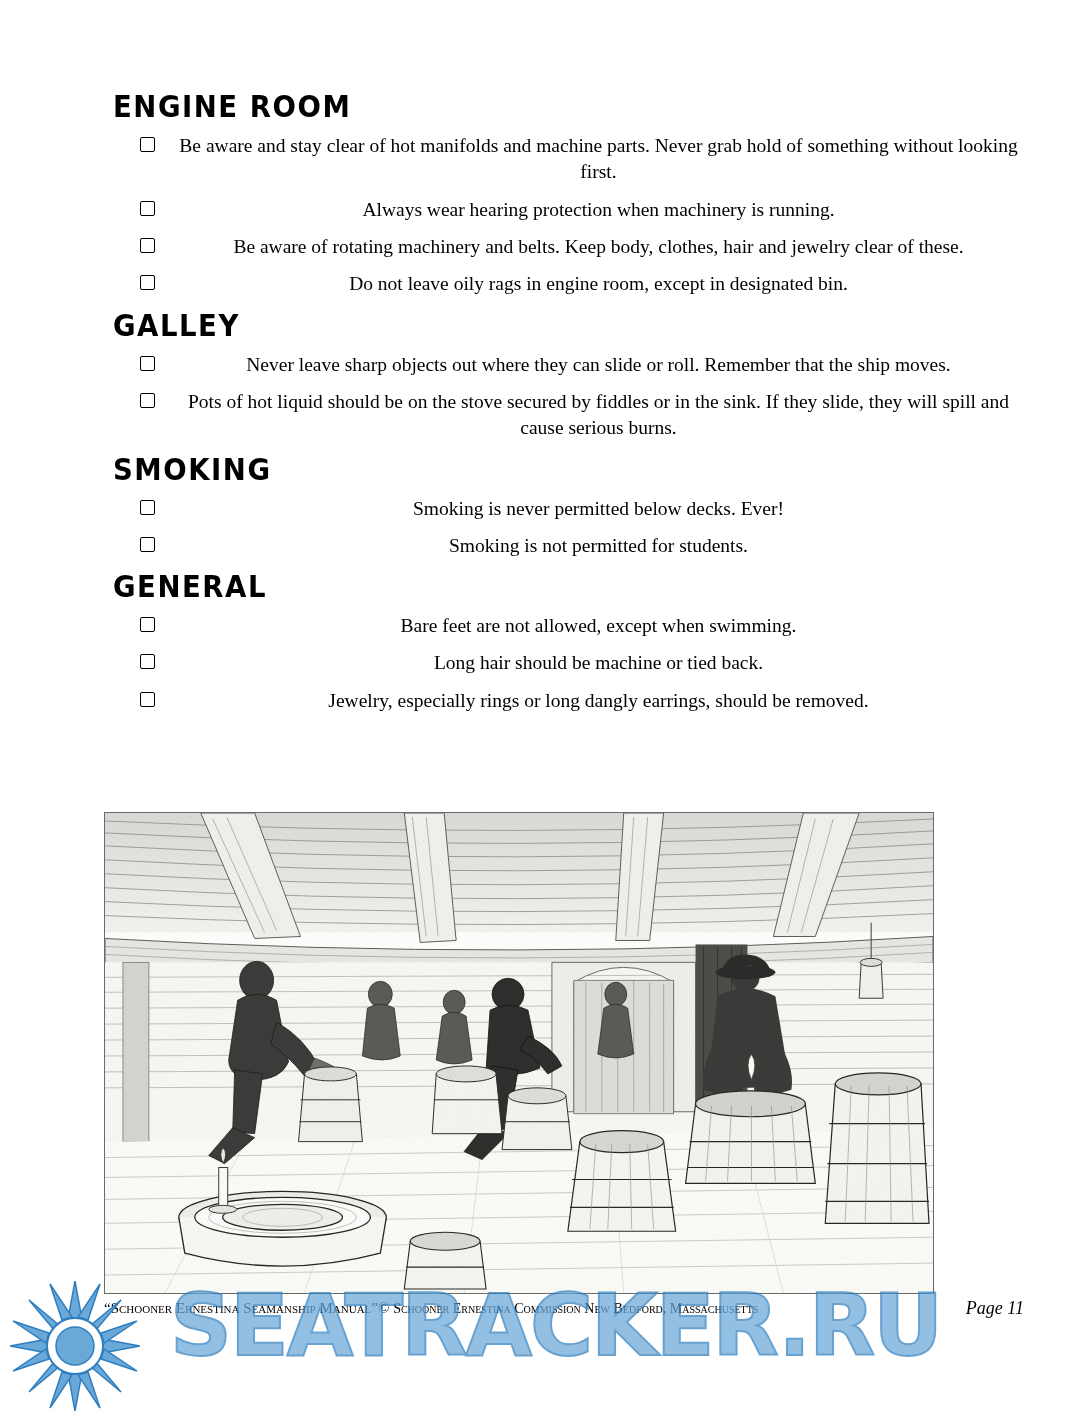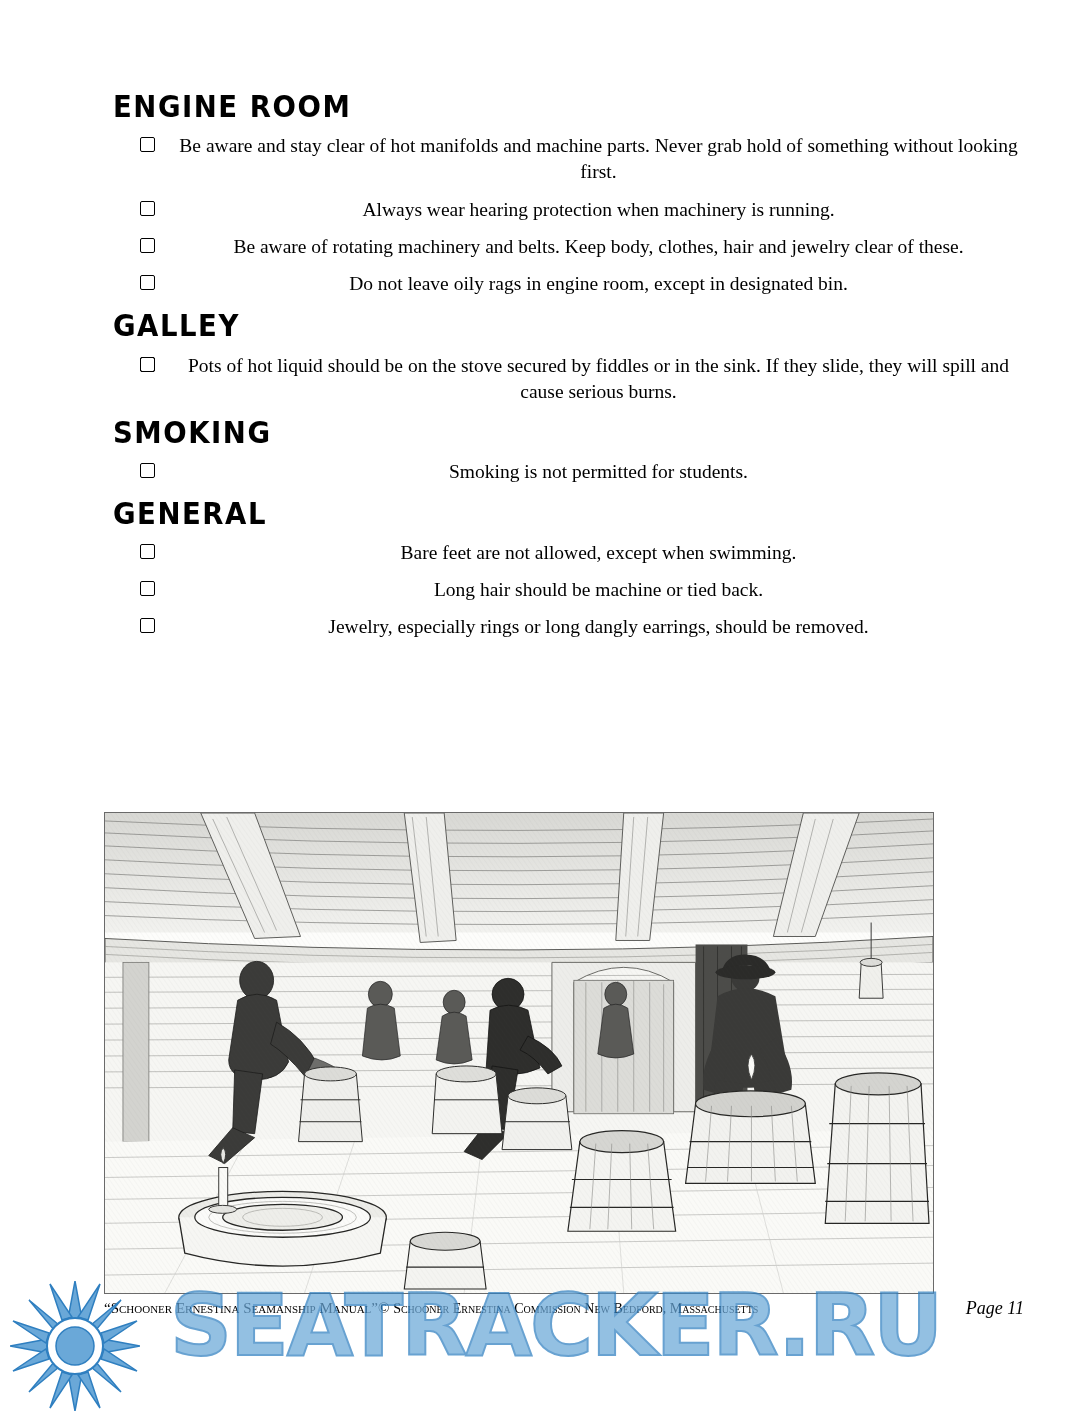--- a/index.html
+++ b/index.html
@@ -140,26 +140,27 @@
   <h2 class="section-heading heading-engine">ENGINE  ROOM</h2>
   <ul class="bullets">
     <li><span class="box"></span><span>Be aware and stay clear of hot manifolds and machine parts.  Never grab hold of something without looking first.</span></li>
     <li><span class="box"></span><span>Always wear hearing protection when machinery is running.</span></li>
     <li><span class="box"></span><span>Be aware of rotating machinery and belts.  Keep body, clothes, hair and jewelry clear of these.</span></li>
     <li><span class="box"></span><span>Do not leave oily rags in engine room, except in designated bin.</span></li>
   </ul>
 
   <h2 class="section-heading heading-galley">GALLEY</h2>
   <ul class="bullets">
-    <li><span class="box"></span></li>
+    <li><span class="box"></span><span>Never leave sharp objects out where they can slide or roll.  Remember that the ship moves.</span></li>
     <li><span class="box"></span><span>Pots of hot liquid should be on the stove secured by fiddles or in the sink.  If they slide, they will spill and cause serious burns.</span></li>
   </ul>
 
   <h2 class="section-heading heading-smoking">SMOKING</h2>
   <ul class="bullets">
+    <li><span class="box"></span><span>Smoking is never permitted below decks.  Ever!</span></li>
     <li><span class="box"></span><span>Smoking is not permitted for students.</span></li>
   </ul>
 
   <h2 class="section-heading heading-general">GENERAL</h2>
   <ul class="bullets">
     <li><span class="box"></span><span>Bare feet are not allowed, except when swimming.</span></li>
     <li><span class="box"></span><span>Long hair should be machine or tied back.</span></li>
     <li><span class="box"></span><span>Jewelry, especially rings or long dangly earrings, should be removed.</span></li>
   </ul>
 </div>

